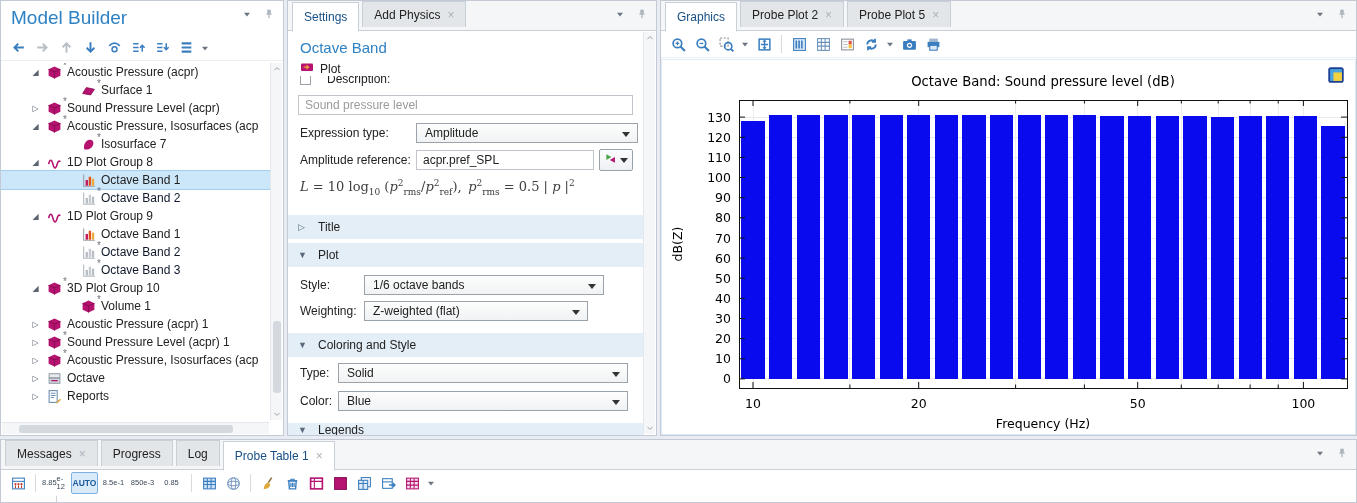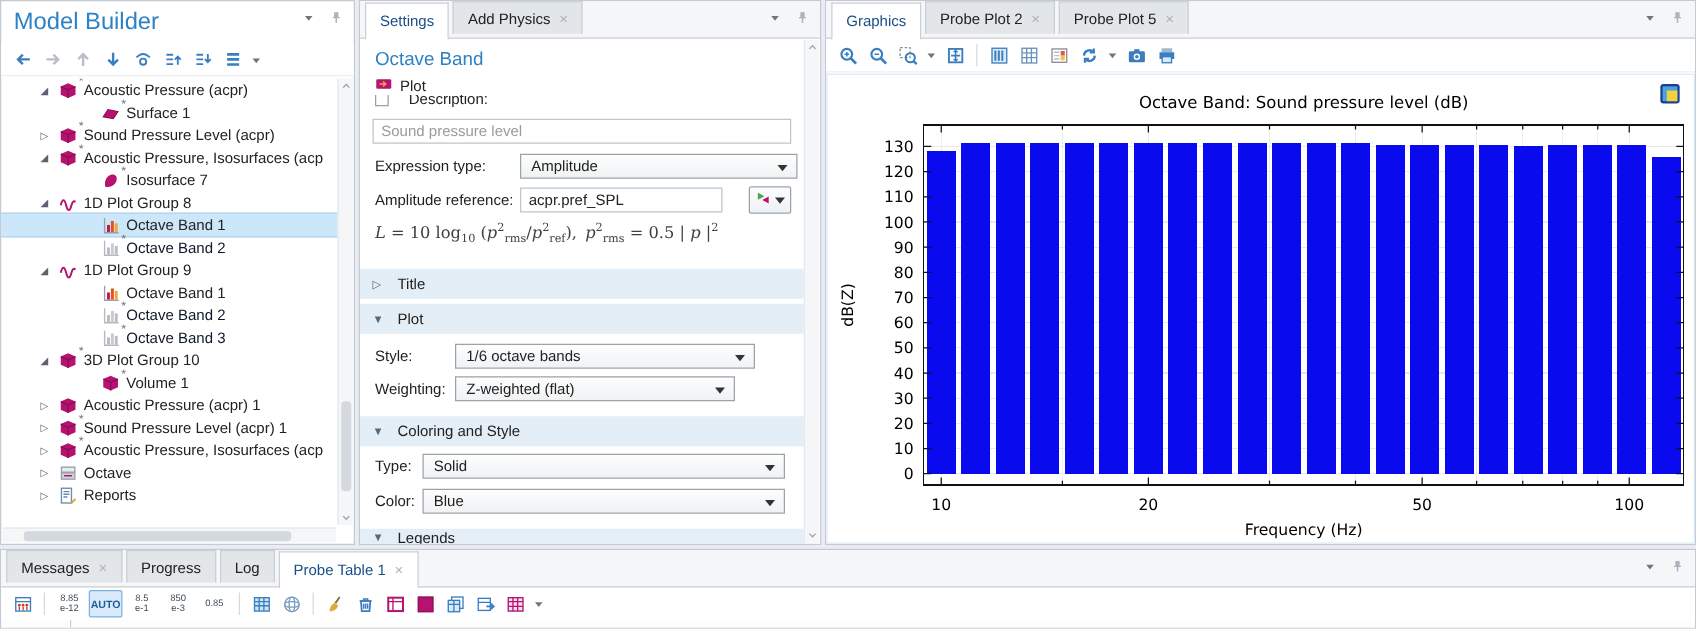--- a/index.html
+++ b/index.html
@@ -18,21 +18,21 @@
   .tabx{color:#aab2bc;font-size:12px;line-height:1}
   .bar-right{position:absolute;right:6px;top:7px;display:flex;gap:8px;align-items:center}
   .bar-right .ic{width:14px;height:14px;display:inline-flex}
 
   
   .toolbar{display:flex;align-items:center;height:27px;padding-left:6px;gap:2px;background:#fff}
   .tbtn{min-width:22px;height:22px;display:flex;align-items:center;justify-content:center;border-radius:2px;flex:none}
   .tbtn svg{display:block}
   .tsep{width:1px;height:18px;background:#d7dbe0;margin:0 4px;flex:none}
   .tcaret{width:12px;height:22px;display:flex;align-items:center;justify-content:center;flex:none}
-  .txt2{flex-direction:column;line-height:1.05;font-size:7.5px;color:#3c4858;width:27px;letter-spacing:0}
+  .txt2{flex-direction:row;line-height:1.05;font-size:7.5px;color:#3c4858;width:27px;letter-spacing:0}
   .txt2.active1{border:1px solid #7ab0e2;background:#d9eafb;color:#1d5c9c;font-weight:bold;font-size:8.5px}
 
   
   .mb-header{position:relative;height:34px;padding:6px 0 0 10px}
   .mb-title{font-size:19px;color:#2e82c4}
   #mb-toolbar{height:26px;border-bottom:1px solid #edf0f3}
   .tree{position:absolute;top:62px;left:0;right:13px;bottom:14px;overflow:hidden}
   .trow{height:18px;display:flex;align-items:center;gap:5px;white-space:nowrap}
   .trow.sel{background:#cde7fa;outline:1px solid #a3cdeb}
   .trow .exp{width:13px;font-size:8px;color:#5a6470;text-align:center;flex:none}
@@ -421,21 +421,21 @@
     </div>
     <div class="field gray" style="left:10px;top:63px;width:335px">
       <span>Sound pressure level</span>
     </div>
     <span class="flabel" style="left:12px;top:94px">Expression type:</span>
     <div class="combo" style="left:128px;top:91px;width:222px">
       <span>Amplitude</span>
         <span class="ct"></span>
     </div>
     <span class="flabel" style="left:12px;top:121px">Amplitude reference:</span>
-    <div class="field" style="left:128px;top:118px;width:162px">
+    <div class="field" style="left:128px;top:118px;width:178px">
       <span>acpr.pref_SPL</span>
     </div>
     <div class="evalbtn" style="left:311px;top:117px">
       <span class="ic"><svg viewBox="0 0 14 14" width="13" height="13">
             <path d="M2.5 2.3 8 5.4 2.5 8.5z" fill="#4ca64c"></path>
             <path d="M11.8 11.7 6.3 8.6l5.5-3.1z" fill="#b5136f"></path>
           </svg></span>
         <span class="ct"></span>
     </div>
     <div class="eq"><i>L</i> = 10 log<sub>10</sub> (<i>p</i><sup>2</sup><sub>rms</sub>/<i>p</i><sup>2</sup><sub>ref</sub>), <i>p</i><sup>2</sup><sub>rms</sub> = 0.5 | <i>p</i> |<sup>2</sup></div>

